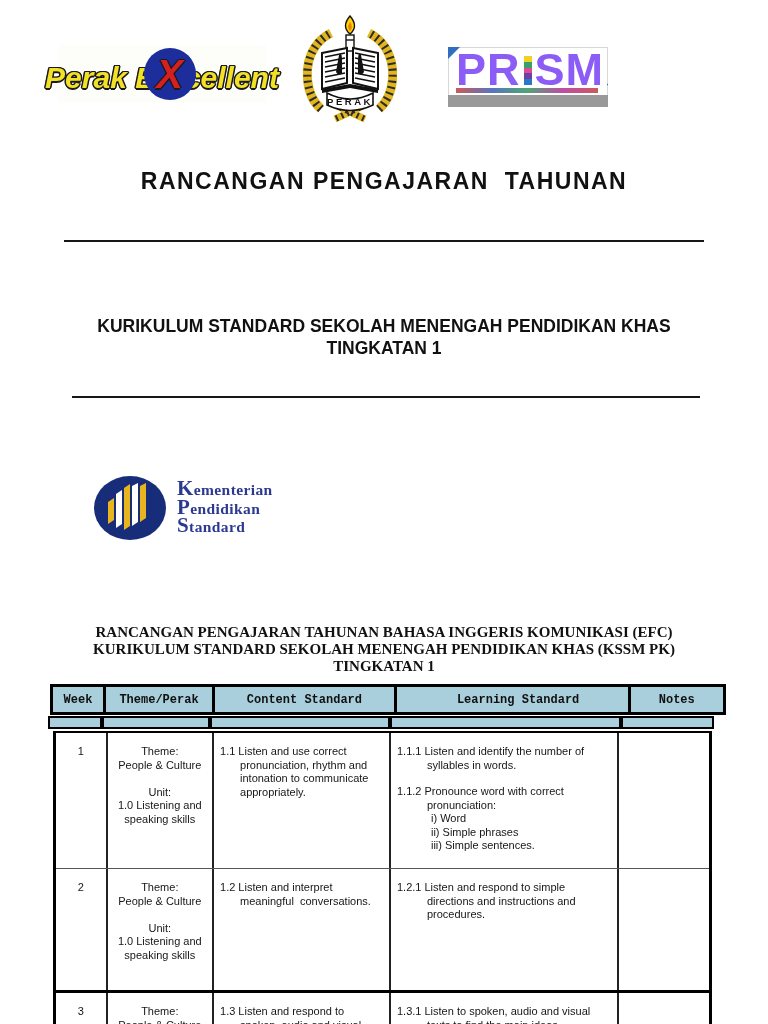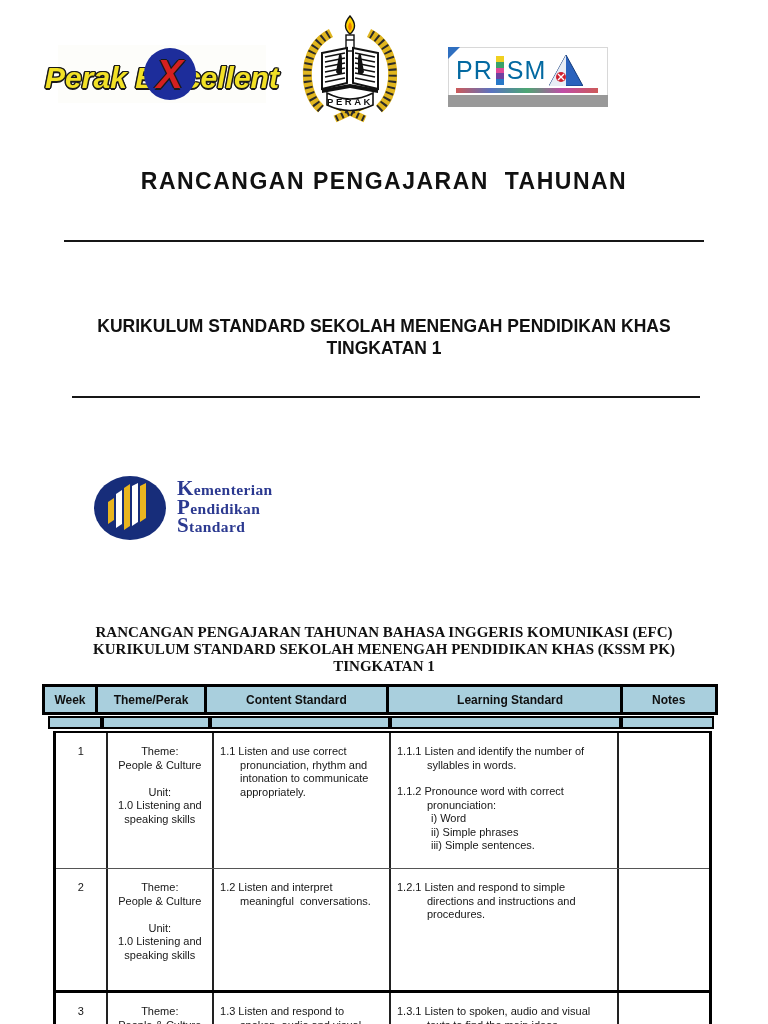--- a/index.html
+++ b/index.html
@@ -23,21 +23,21 @@
   .xwrap .xchar { position:relative; z-index:1; font-size:40px; color:#d42020; font-style:italic; font-weight:bold;
     text-shadow:1.5px 0 #1a1a1a,-1.5px 0 #1a1a1a,0 1.5px #1a1a1a,0 -1.5px #1a1a1a; }
 
   .logo-crest { position:absolute; left:299px; top:13px; width:102px; height:112px; }
 
   .logo-prisma {
     position:absolute; left:448px; top:47px; width:160px; height:60px;
     background:#ffffff; box-shadow:0 0 0 1px #d8d8d8 inset; overflow:hidden;
   }
   .prisma-row { position:absolute; left:8px; top:4px; display:flex; align-items:flex-end; height:36px; }
-  .prisma-letter { font-weight:normal; font-size:25px; line-height:34px; color:#0369a1; letter-spacing:1px; }
+  .prisma-letter { font-weight:bold; font-size:45px; line-height:34px; color:#8b5cf6; letter-spacing:1px; }
   .prisma-ibar { width:8px; height:29px; margin:0 3px 2px 3px; display:flex; flex-direction:column; }
   .prisma-ibar span { flex:1; }
   .prisma-tri { position:relative; width:34px; height:31px; margin-left:3px; margin-bottom:1px; }
   .prisma-tagline { position:absolute; left:8px; top:41px; width:142px; height:5px;
     background:linear-gradient(90deg,#c03030,#3050b0,#209050,#b02090,#c03030); opacity:.8; }
   .prisma-grey { position:absolute; left:0; bottom:0; width:100%; height:12px; background:#999999; }
   .prisma-corner { position:absolute; left:0; top:0; width:0; height:0;
     border-top:12px solid #2f6fc0; border-right:12px solid transparent; }
 
   
@@ -57,22 +57,22 @@
   .kpm { position:absolute; left:92px; top:467px; width:210px; height:82px; display:flex; align-items:center; }
   .kpm-text { margin-left:9px; font-family:"Liberation Serif", serif; color:#2b3990;
     font-size:15.5px; line-height:16.5px; letter-spacing:.4px; font-weight:bold; }
   .kpm-text div::first-letter { font-size:21px; }
 
   
   .section-titles { position:absolute; left:0; top:624px; width:100%; text-align:center;
     font-size:15px; font-weight:bold; line-height:17px;font-family:Liberation Serif, serif; }
 
   
-  .thead { position:absolute; left:42px; top:684px; width:676px; height:31px;
-    border:3px solid #000; background:#a16207; display:flex; }
+  .thead { position:absolute; left:50px; top:684px; width:676px; height:31px;
+    border:3px solid #000; background:#a16207; display:flex;font-family:Liberation Mono, monospace; }
   .hcell { border-right:3px solid #000; background:#a9cfdd; display:flex; align-items:center; justify-content:center;
     font-size:12px; font-weight:bold; color:#101010; }
   .hcell:last-child { border-right:none; }
 
   .sliver { position:absolute; left:48px; top:716px; width:666px; height:13px;
     background:#a9cfdd; border:2px solid #000; }
   .sliver .div { position:absolute; top:-2px; bottom:-2px; width:4px; background:#000; }
 
   .tbody { position:absolute; left:53px; top:731px; width:659px; height:293px;
     border-left:3px solid #000; border-right:3px solid #000; border-top:2.5px solid #000; overflow:hidden; }

